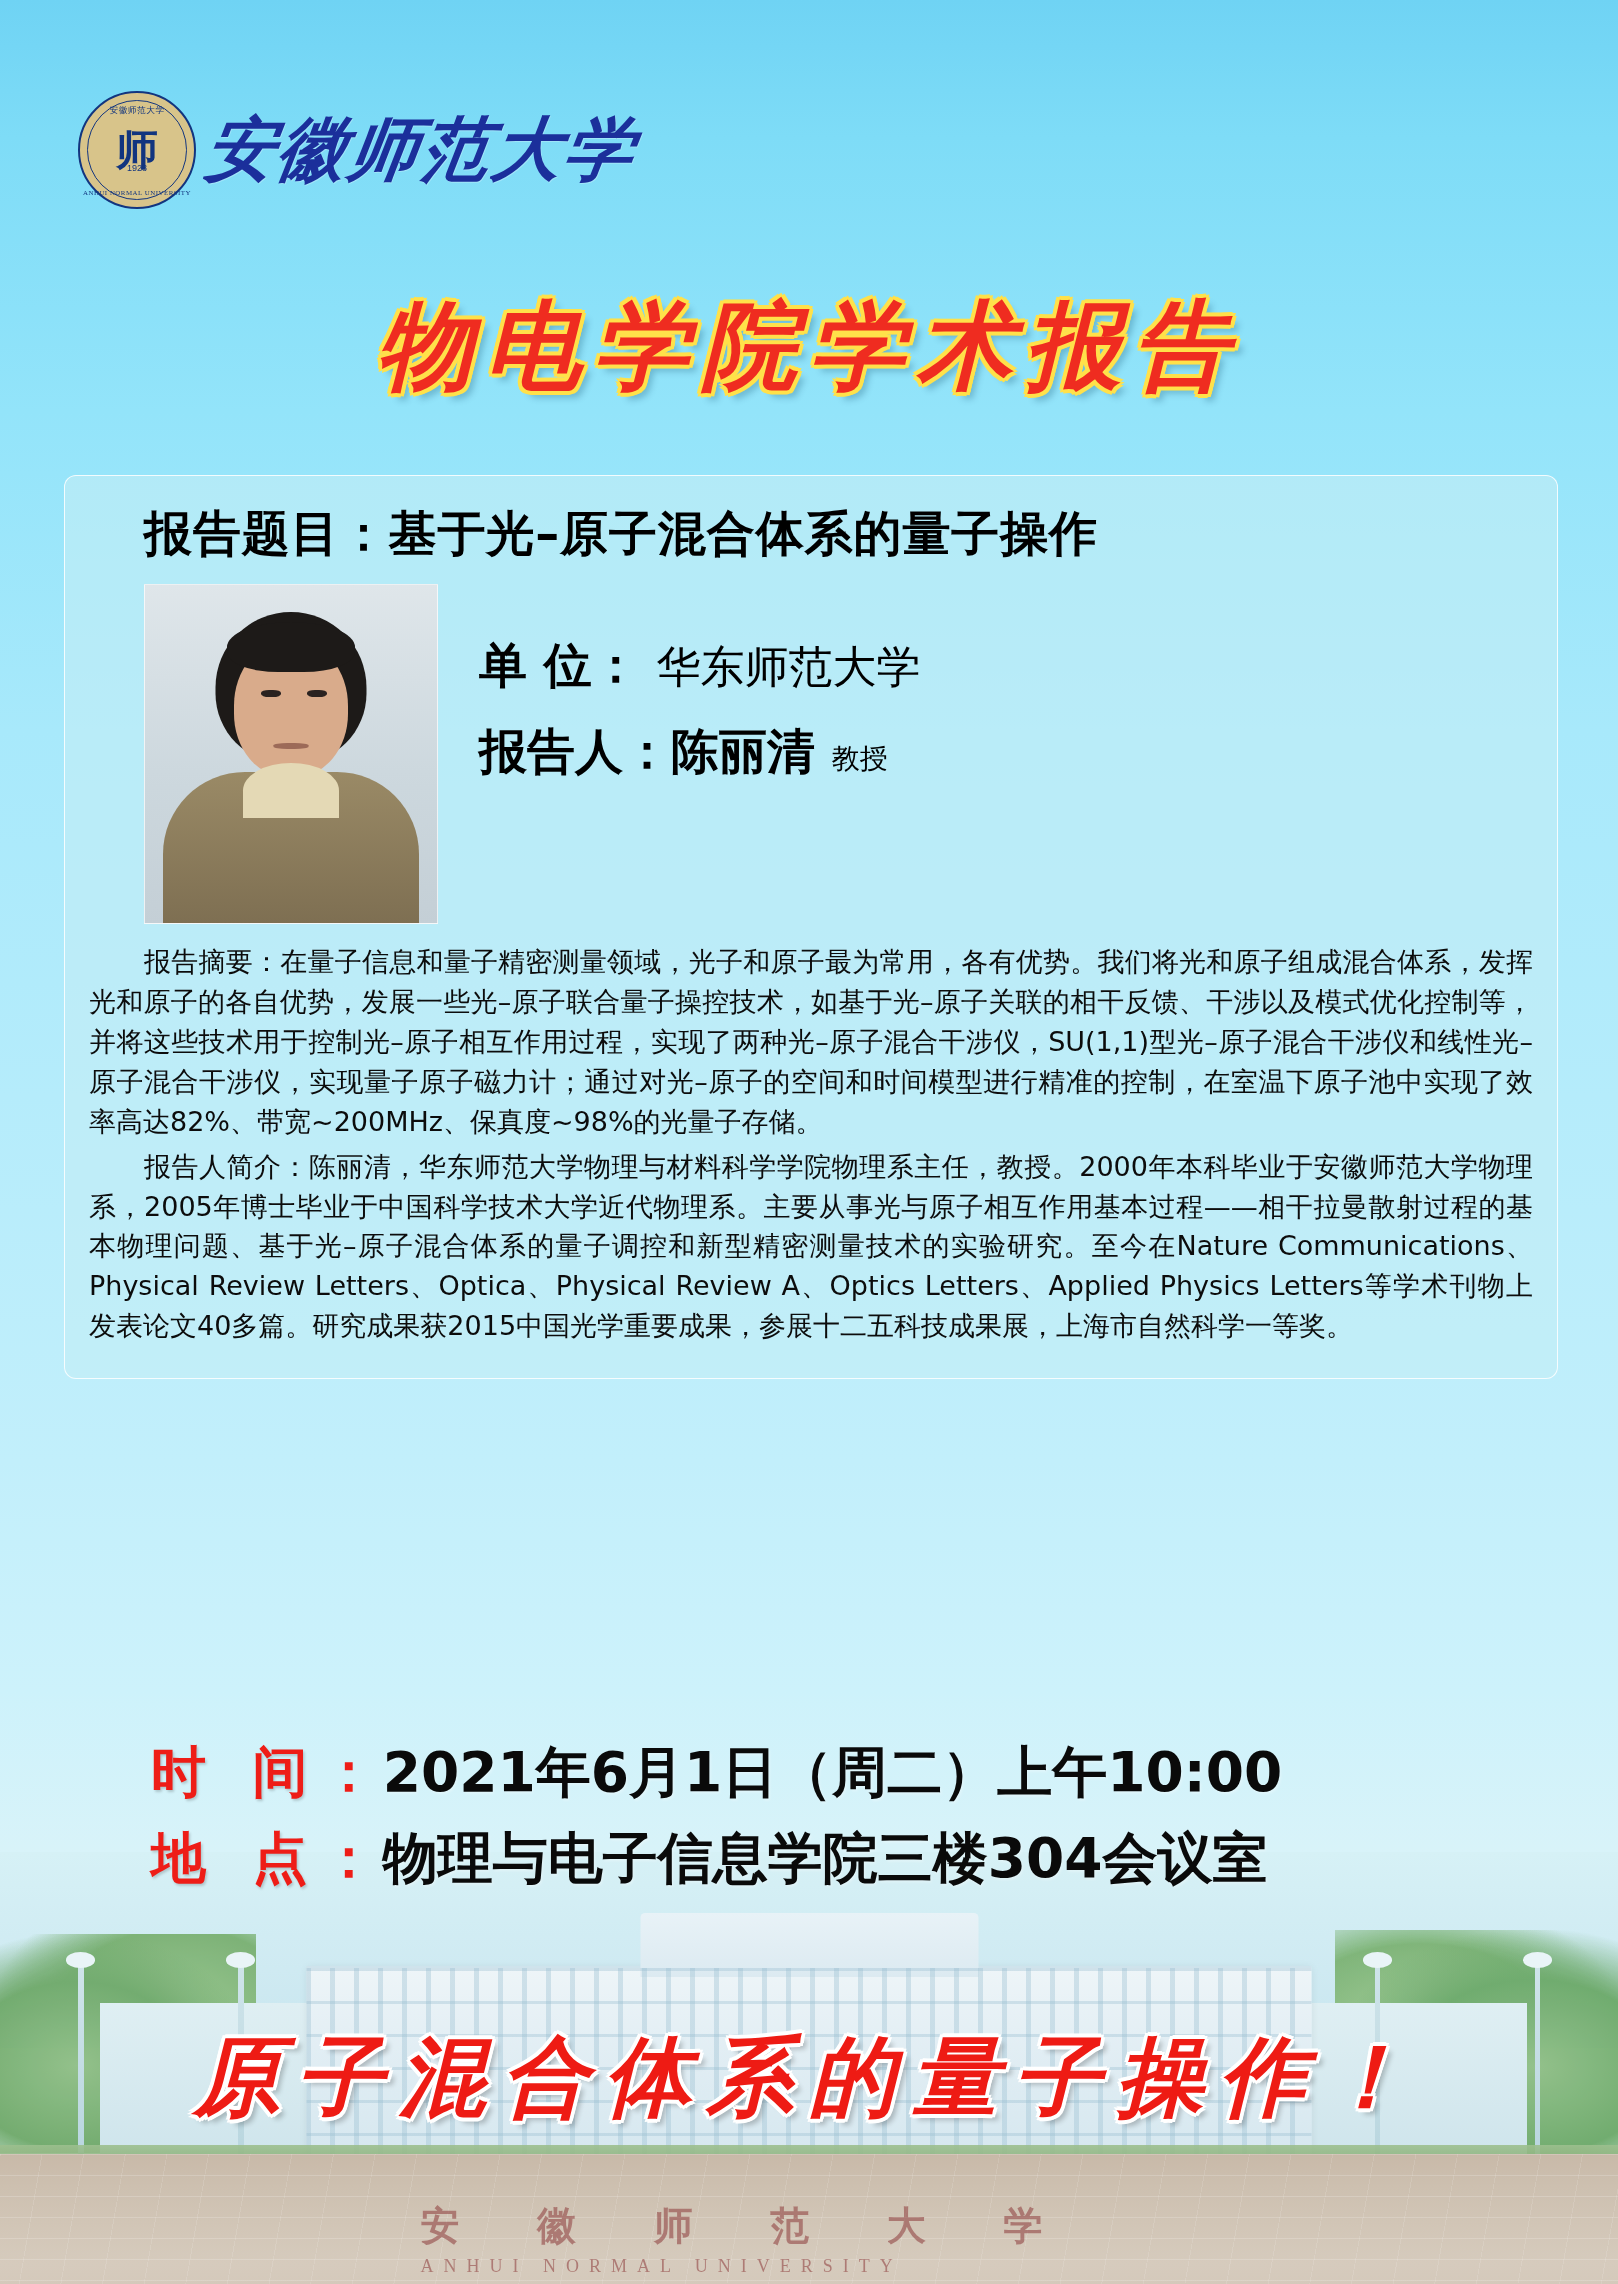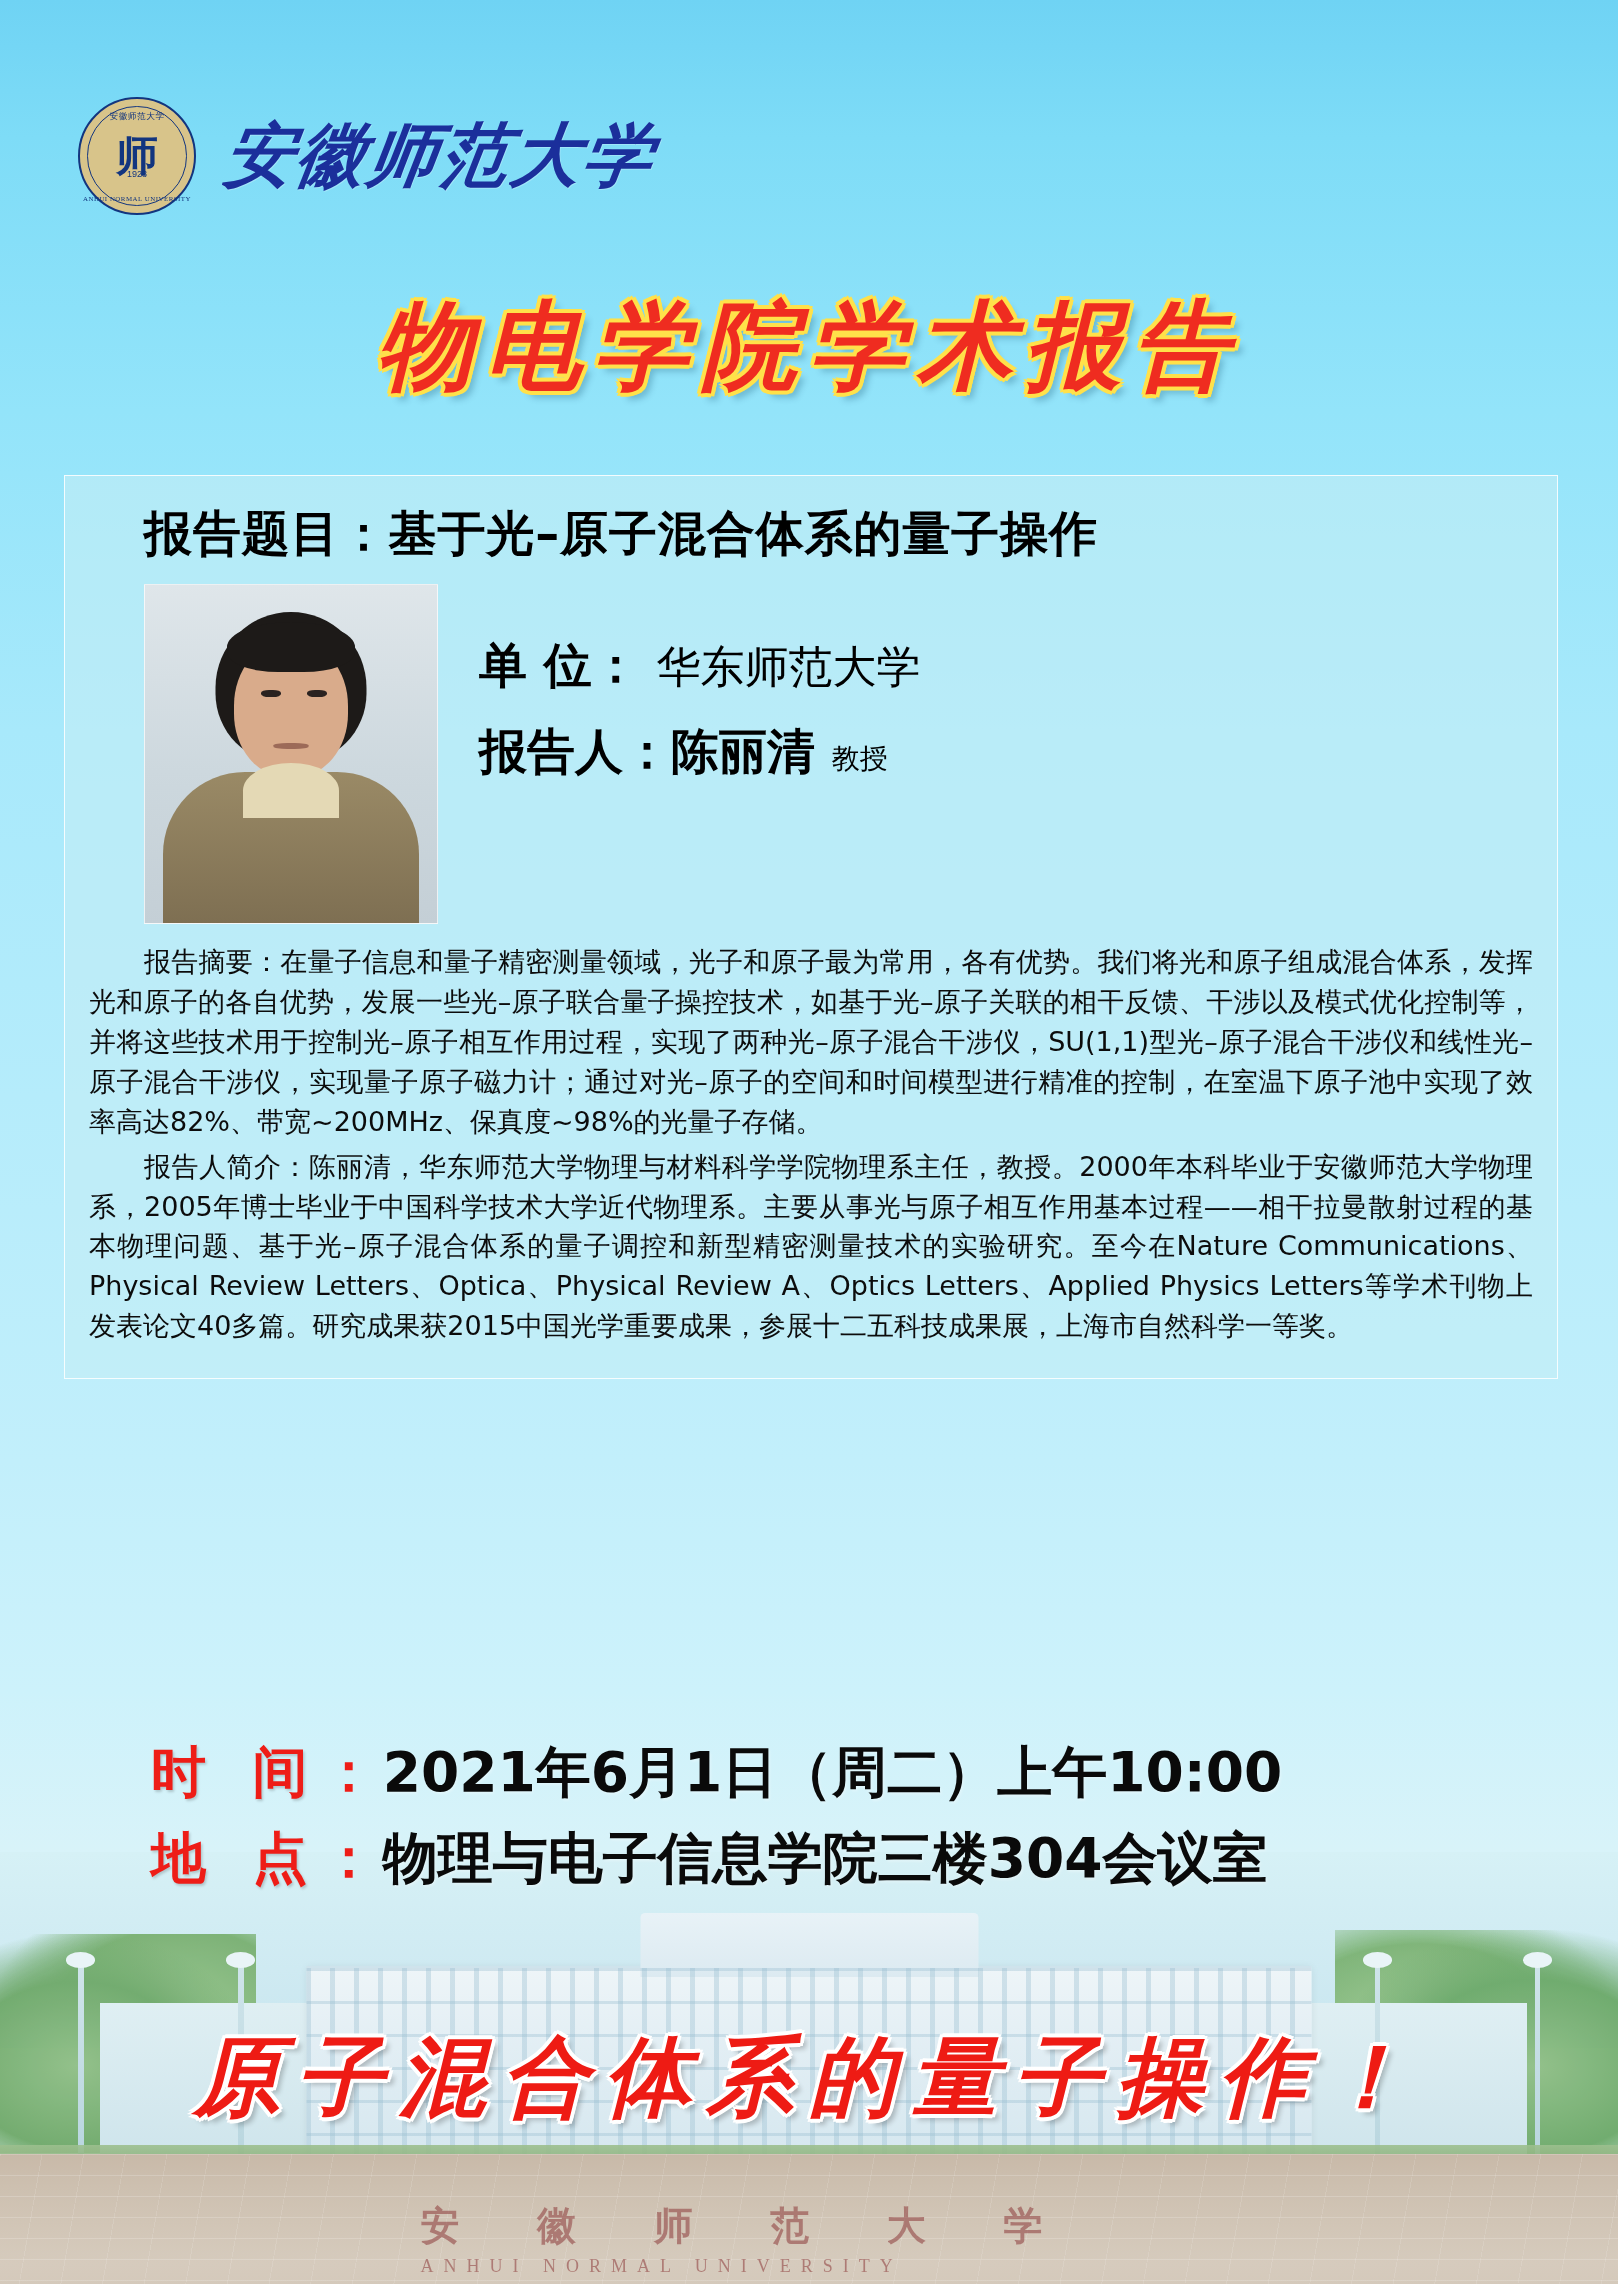--- a/index.html
+++ b/index.html
@@ -176,24 +176,24 @@
     font-size: 18px;
     letter-spacing: 10px;
     margin-top: 2.7px;
     font-family: "Liberation Serif", serif;
   }
 
   
   .logo-row {
     position: absolute;
     left: 78px;
-    top: 97px;
+    top: 91px;
     display: flex;
     align-items: center;
-    gap: 29px;
+    gap: 10px;
   }
   .seal {
     width: 114px;
     height: 114px;
     border-radius: 50%;
     border: 2.7px solid #12357f;
     background: #d8c48a;
     position: relative;
     box-shadow: inset 0 0 0 4.6px #d8c48a;
     display: flex;
@@ -269,21 +269,21 @@
   }
 
   
   .card {
     position: absolute;
     left: 64px;
     top: 475px;
     width: 1494px;
     background: rgba(196, 238, 246, .62);
     border: 1.4px solid rgba(255,255,255,.85);
-    border-radius: 0;
+    border-radius: 12px;
     padding: 18px 24px 27px 24px;
     box-sizing: border-box;
   }
   .topic-line {
     font-size: 48px;
     font-weight: bold;
     color: #000;
     font-family: "DejaVu Sans", sans-serif;
     letter-spacing: 0.9px;
     margin: 8.2px 0 18px 55px;

